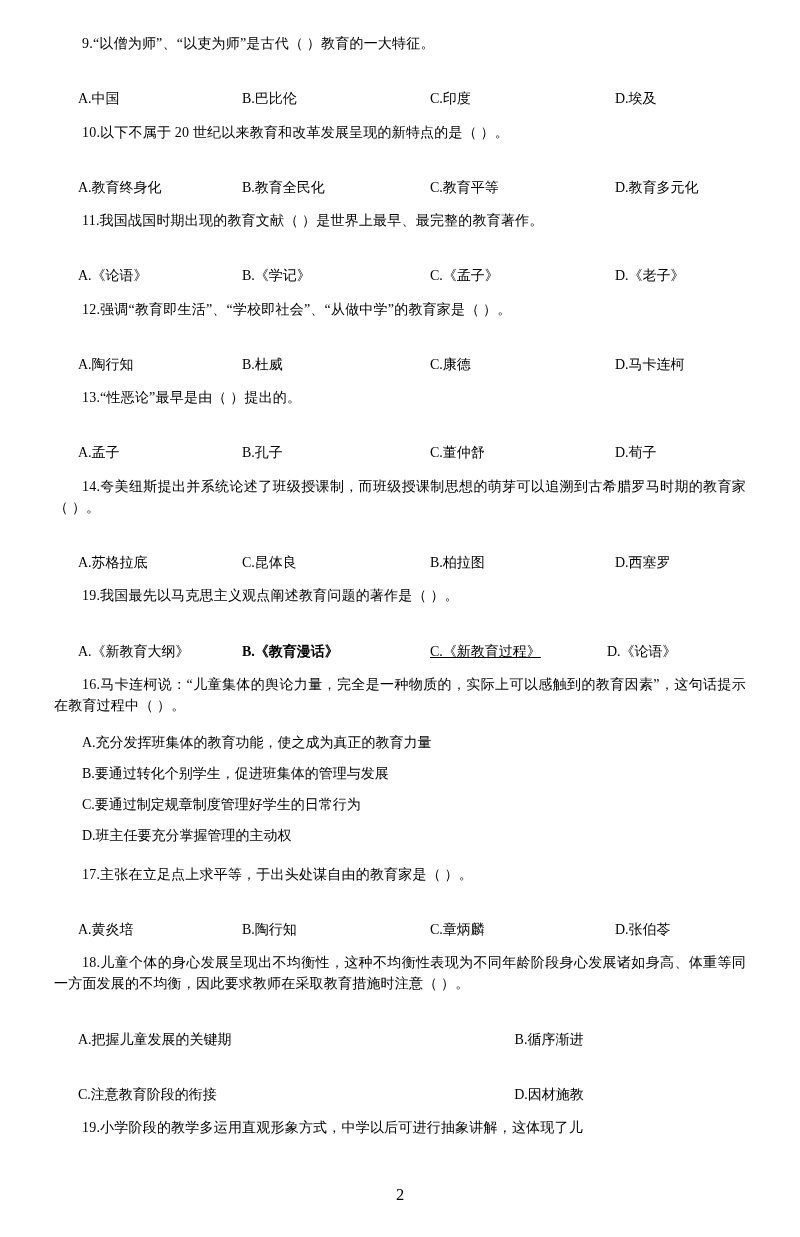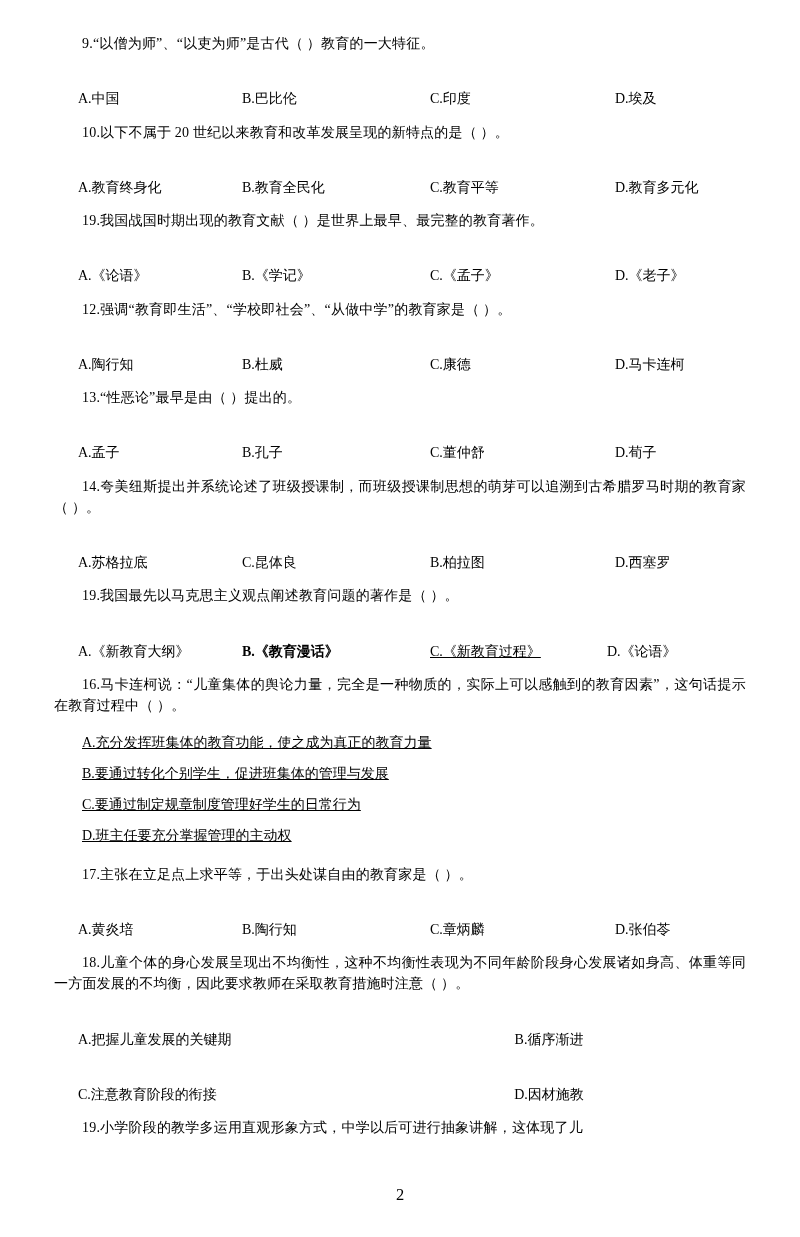--- a/index.html
+++ b/index.html
@@ -35,21 +35,20 @@
     padding: 5px 0 5px 0;
     line-height: 1.52;
     text-align: justify;
     letter-spacing: 0.2px;
   }
   .opts {
     display: block;
     padding: 5px 0 5px 0;
     line-height: 1.52;
     position: relative;
-    text-decoration: underline;
   }
   .opts-row {
     display: flex;
     padding: 5px 0 5px 0;
     line-height: 1.52;
     margin-top: 24px;
   }
   .opt {
     display: inline-block;
     white-space: nowrap;
@@ -104,21 +103,21 @@
       <div class="q-text">10.以下不属于 20 世纪以来教育和改革发展呈现的新特点的是（        ）。</div>
       <div class="opts-row c4">
         <span class="opt">A.教育终身化</span>
         <span class="opt">B.教育全民化</span>
         <span class="opt">C.教育平等</span>
         <span class="opt">D.教育多元化</span>
       </div>
     </div>
 
     <div class="q">
-      <div class="q-text">19.我国战国时期出现的教育文献（        ）是世界上最早、最完整的教育著作。</div>
+      <div class="q-text">11.我国战国时期出现的教育文献（        ）是世界上最早、最完整的教育著作。</div>
       <div class="opts-row c4">
         <span class="opt">A.《论语》</span>
         <span class="opt">B.《学记》</span>
         <span class="opt">C.《孟子》</span>
         <span class="opt">D.《老子》</span>
       </div>
     </div>
 
     <div class="q">
       <div class="q-text">12.强调“教育即生活”、“学校即社会”、“从做中学”的教育家是（        ）。</div>

